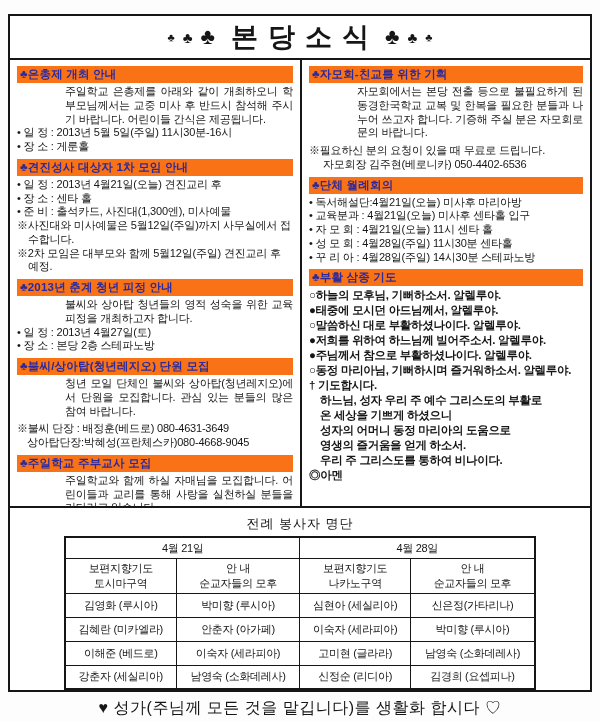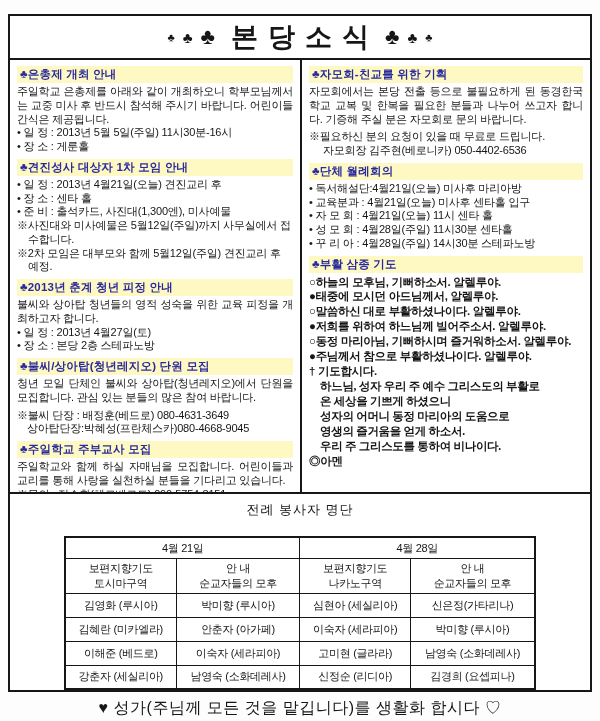--- a/index.html
+++ b/index.html
@@ -31,40 +31,40 @@
   .title-text {
     font-family: Liberation Serif, serif;
     font-size: 27px; font-weight: bold;
     letter-spacing: 10px; margin: 0 2px 0 12px;
   }
   
   .cols { flex: 1 1 auto; display: flex; overflow: hidden; }
   .col { width: 50%; padding: 1px 7px 0 7px; overflow: hidden; }
   .col-right { border-left: 2px solid #161616; }
   .sec-h {
-    background: #fef9c3; color: #2a2a9e;
+    background: #f97316; color: #2a2a9e;
     font-weight: bold; font-size: 11.5px;
     padding: 1px 3px; margin: 5px 0 2px 0;
     letter-spacing: 0.2px;
   }
   .ln { font-size: 11px; line-height: 1.25; letter-spacing: -0.2px; }
-  .p  { text-align: justify; }
+  .p  { text-align: justify; margin-left: 48px; }
   .hang { padding-left: 11px; text-indent: -11px; }
   .ind10 { padding-left: 10px; }
   .ind14 { padding-left: 14px; }
   .ind38 { padding-left: 38px; }
   .gap-top { margin-top: 4px; }
   .pr { font-weight: bold; font-size: 11.5px; line-height: 1.3; letter-spacing: -0.3px; }
   .pr.hang { padding-left: 12px; text-indent: -12px; }
-  .pr.ind { padding-left: 11px; font-family: Liberation Serif, serif; }
+  .pr.ind { padding-left: 11px; }
   
   .bottom { flex: 0 0 auto; border-top: 2px solid #161616; padding: 5px 0 0 0; }
   .tbl-title {
     text-align: center; font-size: 13px;
-    letter-spacing: 1px; margin: 2px 0 17px 0;
+    letter-spacing: 1px; margin: 2px 0 3px 0;
   }
   table.roster {
     width: 472px; margin: 0 auto;
     border-collapse: collapse;
     border: 2px solid #161616;
     padding-left: 38px;
   }
   table.roster td {
     border: 1px solid #161616;
     text-align: center; font-size: 11px;
@@ -140,22 +140,22 @@
       <div class="ln">• 교육분과 : 4월21일(오늘) 미사후 센타홀 입구</div>
       <div class="ln">• 자 모 회 : 4월21일(오늘) 11시 센타 홀</div>
       <div class="ln">• 성 모 회 : 4월28일(주일) 11시30분 센타홀</div>
       <div class="ln">• 꾸 리 아 : 4월28일(주일) 14시30분 스테파노방</div>
 
       <div class="sec-h">♣부활 삼종 기도</div>
       <div class="ln pr">○하늘의 모후님, 기뻐하소서. 알렐루야.</div>
       <div class="ln pr">●태중에 모시던 아드님께서, 알렐루야.</div>
       <div class="ln pr">○말씀하신 대로 부활하셨나이다. 알렐루야.</div>
       <div class="ln pr">●저희를 위하여 하느님께 빌어주소서. 알렐루야.</div>
+      <div class="ln pr">●주님께서 참으로 부활하셨나이다. 알렐루야.</div>
       <div class="ln pr hang">○동정 마리아님, 기뻐하시며 즐거워하소서. 알렐루야.</div>
-      <div class="ln pr">●주님께서 참으로 부활하셨나이다. 알렐루야.</div>
       <div class="ln pr">† 기도합시다.</div>
       <div class="ln pr ind">하느님, 성자 우리 주 예수 그리스도의 부활로</div>
       <div class="ln pr ind">온 세상을 기쁘게 하셨으니</div>
       <div class="ln pr ind">성자의 어머니 동정 마리아의 도움으로</div>
       <div class="ln pr ind">영생의 즐거움을 얻게 하소서.</div>
       <div class="ln pr ind">우리 주 그리스도를 통하여 비나이다.</div>
       <div class="ln pr">◎아멘</div>
 
     </div>
   </div>

